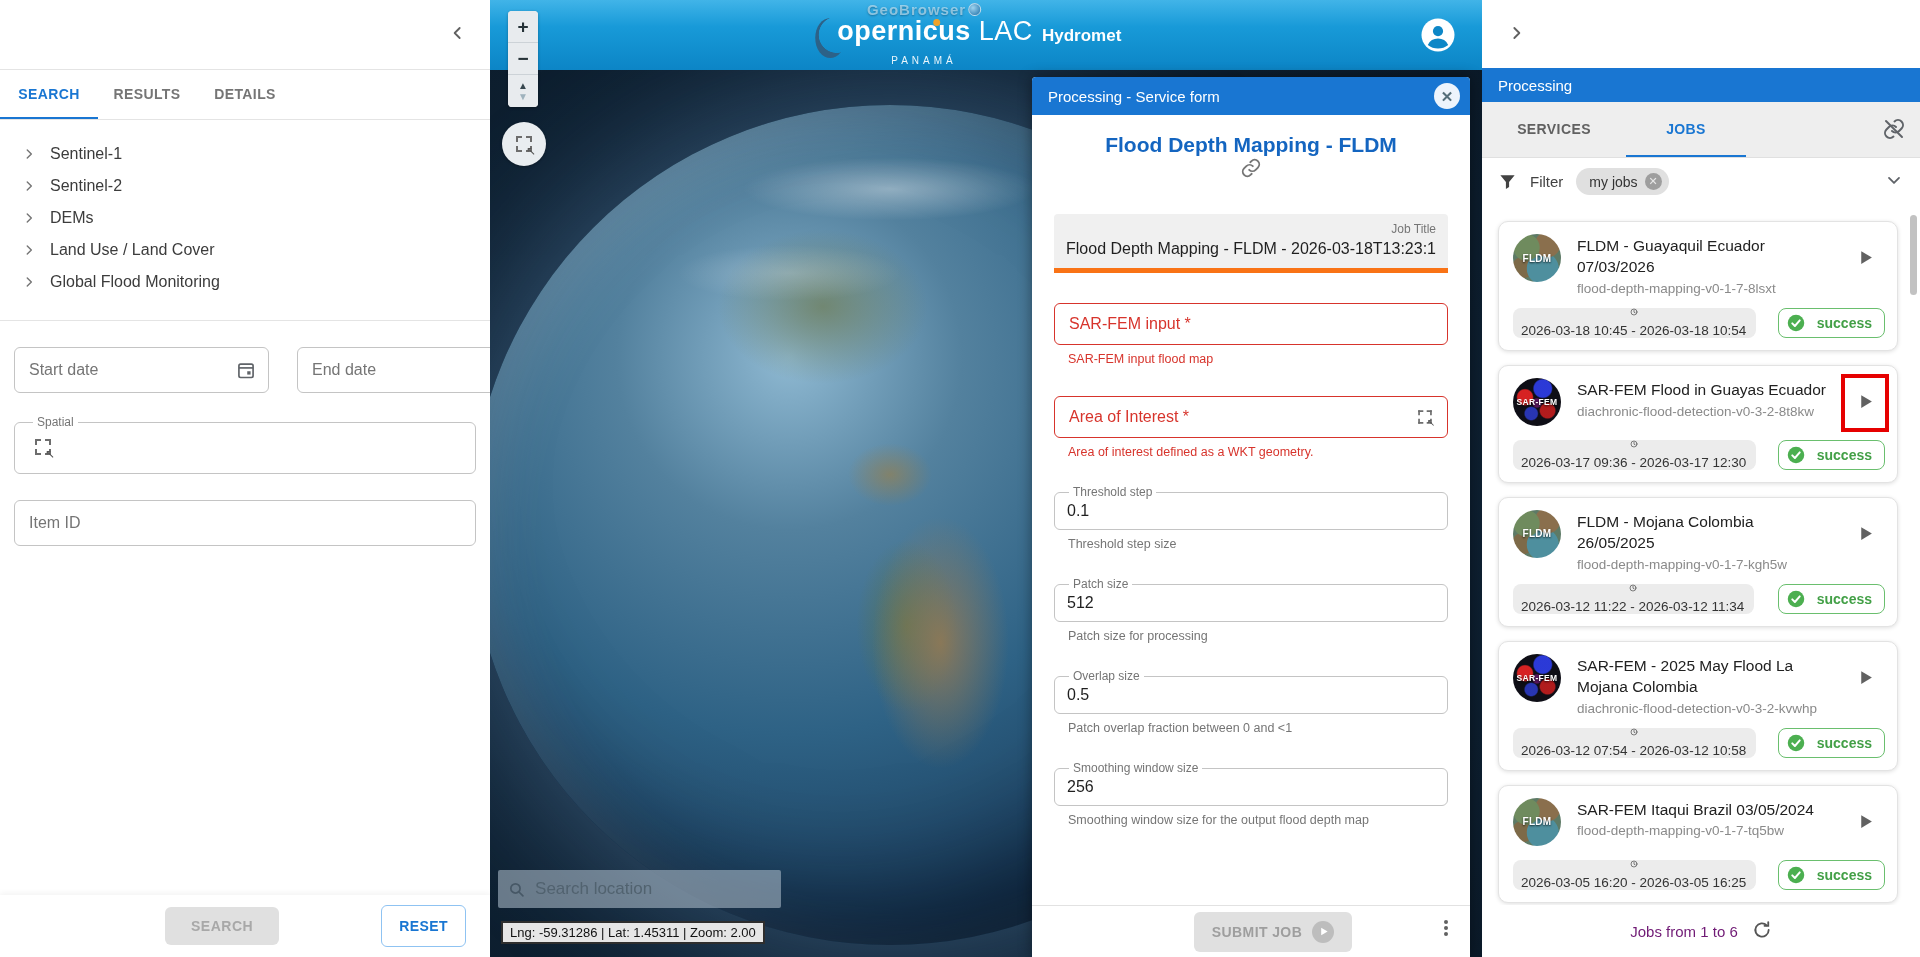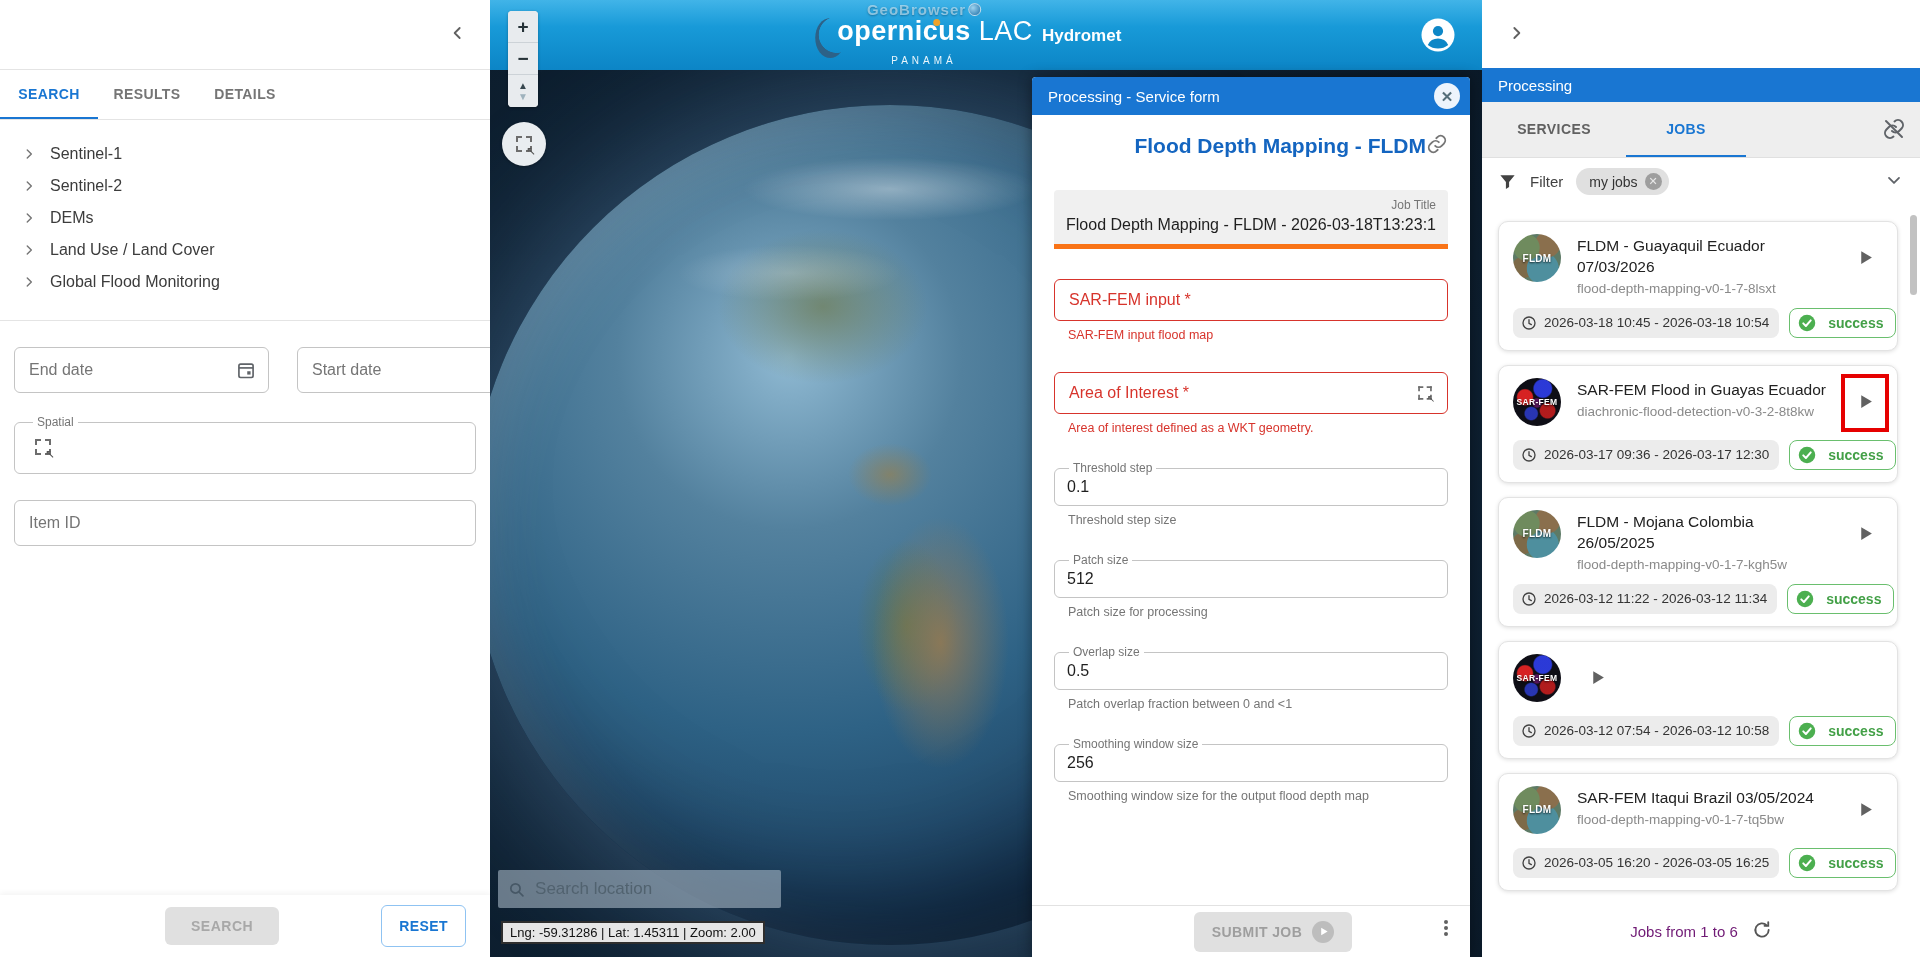--- a/index.html
+++ b/index.html
@@ -70,21 +70,21 @@
 
   .search-loc { position:absolute; left:8px; bottom:49px; width:283px; height:38px; background:rgba(173,188,201,.58); display:flex; align-items:center; padding:0 10px; gap:10px; z-index:6; border-radius:2px; }
   .search-loc input { border:none; outline:none; background:transparent; font-size:17px; color:#3f4f5c; width:100%; font-family:inherit; }
   .search-loc input::placeholder { color:#51626f; }
   .coord-bar { position:absolute; left:11px; bottom:13px; background:#e6e6e6; border:2px solid #2e2e2e; color:#111; font-size:13px; padding:2px 7px; z-index:6; }
 
   
   .form-panel { position:absolute; left:1032px; top:77px; width:438px; height:880px; background:#fff; z-index:10; border-radius:4px 4px 0 0; box-shadow:0 0 14px rgba(0,0,0,.4); display:flex; flex-direction:column; }
   .fp-header { height:38px; background:#1976d2; border-radius:4px 4px 0 0; display:flex; align-items:center; padding:0 10px 0 16px; color:#fff; font-size:15px; justify-content:space-between; }
   .fp-close { width:26px; height:26px; border-radius:50%; background:rgba(255,255,255,.92); border:none; color:#546e7a; font-size:15px; font-weight:bold; cursor:pointer; line-height:1; }
-  .fp-title-row { display:flex; align-items:center; justify-content:flex-end; padding:18px 22px 6px 22px; }
+  .fp-title-row { display:flex; align-items:center; justify-content:space-between; padding:18px 22px 6px 22px;flex-direction:column; }
   .fp-title { color:#1465c0; font-size:21px; font-weight:bold; }
   .fp-body { flex:1; overflow:hidden; padding:4px 22px 0 22px; }
   .filled-field { background:#f0f0f0; border-radius:4px 4px 0 0; border-bottom:5px solid #f97316; padding:8px 12px 10px 12px; margin-top:22px;text-align:right; }
   .filled-label { font-size:12px; color:#757575; }
   .filled-value { font-size:16px; color:#1f1f1f; margin-top:4px; white-space:nowrap; overflow:hidden; }
   .err-field { border:1.5px solid #d7342c; border-radius:6px; height:42px; display:flex; align-items:center; justify-content:space-between; padding:0 14px; margin-top:30px; cursor:pointer; }
   .err-label { color:#d7342c; font-size:16px; }
   .err-helper { color:#d7342c; font-size:12.5px; margin:7px 0 0 14px; }
   .aoi-icon { transform:scale(.85); }
   .out-field { border:1px solid #c4c4c4; border-radius:6px; padding:2px 12px 9px 12px; margin-top:26px; }
@@ -128,21 +128,21 @@
       radial-gradient(circle at 50% 52%, rgba(160,30,160,.5) 0 12%, transparent 15%), #0e0e16; }
   .job-avatar span { color:#fff; font-weight:bold; font-size:10px; letter-spacing:.3px; text-shadow:0 1px 2px rgba(0,0,0,.75); }
   .job-avatar.sarfem span { font-size:8.5px; }
   .job-text { flex:1; min-width:0; padding-top:2px; }
   .job-title { font-size:15.5px; color:#212121; line-height:1.35; }
   .job-subtitle { font-size:13.5px; color:#8a8a8a; margin-top:3px; }
   .play-wrap { flex:0 0 auto; width:40px; height:50px; display:flex; align-items:center; justify-content:center; }
   .play-wrap.highlight { outline:4px solid #e60000; }
   .job-play { background:none; border:none; cursor:pointer; }
   .job-footer { display:flex; align-items:center; justify-content:space-between; margin-top:12px; gap:10px; }
-  .time-chip { background:#ececec; border-radius:8px; height:30px; display:flex; align-items:center; gap:7px; padding:0 10px 0 8px; font-size:13.5px; color:#333; white-space:nowrap; }
+  .time-chip { background:#ececec; border-radius:8px; height:30px; display:flex; align-items:center; gap:7px; padding:0 10px 0 8px; font-size:13.5px; color:#333; white-space:nowrap;flex-direction:column; }
   .status-chip { border:1px solid #6abf6e; border-radius:8px; height:30px; display:flex; align-items:center; gap:12px; padding:0 12px 0 8px; background:#fff; }
   .status-chip span { color:#43a047; font-size:14px; font-weight:bold; }
   .rp-footer { height:52px; background:#fff; display:flex; align-items:center; justify-content:center; gap:14px; z-index:3; }
   .rp-footer-text { font-size:15px; color:#701a75; }
   .refresh-btn { background:none; border:none; cursor:pointer; }
   .list-scrollbar { position:absolute; right:3px; top:10px; width:7px; height:80px; background:#c2c2c2; border-radius:4px; z-index:4; }
 </style>
 </head>
 <body>
 
@@ -189,29 +189,29 @@
       <div class="tree-item">
         <svg width="14" height="14" viewBox="0 0 24 24" fill="none" stroke="#757575" stroke-width="2.4" stroke-linecap="round" stroke-linejoin="round">
             <polyline points="9 5 16 12 9 19"></polyline>
           </svg>
         <span class="tree-label">Global Flood Monitoring</span>
       </div>
     </div>
     <div class="lp-divider"></div>
     <div class="date-row">
       <div class="date-box">
-        <input type="text" placeholder="End date" style="">
+        <input type="text" placeholder="Start date" style="">
         <svg width="20" height="20" viewBox="0 0 24 24" fill="none" stroke="#5f6368" stroke-width="2">
             <rect x="3.5" y="5" width="17" height="16" rx="2"></rect>
             <line x1="3.5" y1="9.5" x2="20.5" y2="9.5"></line>
             <rect x="13.5" y="13.5" width="4" height="4" fill="#5f6368" stroke="none"></rect>
           </svg>
       </div>
       <div class="date-box">
-        <input type="text" placeholder="Start date" style="">
+        <input type="text" placeholder="End date" style="">
         <svg width="20" height="20" viewBox="0 0 24 24" fill="none" stroke="#5f6368" stroke-width="2">
             <rect x="3.5" y="5" width="17" height="16" rx="2"></rect>
             <line x1="3.5" y1="9.5" x2="20.5" y2="9.5"></line>
             <rect x="13.5" y="13.5" width="4" height="4" fill="#5f6368" stroke="none"></rect>
           </svg>
       </div>
     </div>
     <fieldset class="fieldset">
       <legend>Spatial</legend>
       <span class="dash-sq" style="margin:4px 0 4px 8px;"></span>
@@ -488,20 +488,24 @@
         <span class="status-label">success</span>
       </span>
     </div>
   </div>
 
   <div class="job-card">
     <div class="job-top">
       <div class="job-avatar sarfem">
               <span class="job-avatar-label">SAR-FEM</span>
             </div>
+      <div class="job-text">
+        <div class="job-title">SAR-FEM - 2025 May Flood La Mojana Colombia</div>
+        <div class="job-subtitle">diachronic-flood-detection-v0-3-2-kvwhp</div>
+      </div>
       <div class="play-wrap">
         <button class="job-play">
           <svg width="17" height="17" viewBox="0 0 24 24" fill="#616161">
                   <polygon points="6 3 21 12 6 21"></polygon>
                 </svg>
         </button>
       </div>
     </div>
     <div class="job-footer">
       <span class="time-chip">

